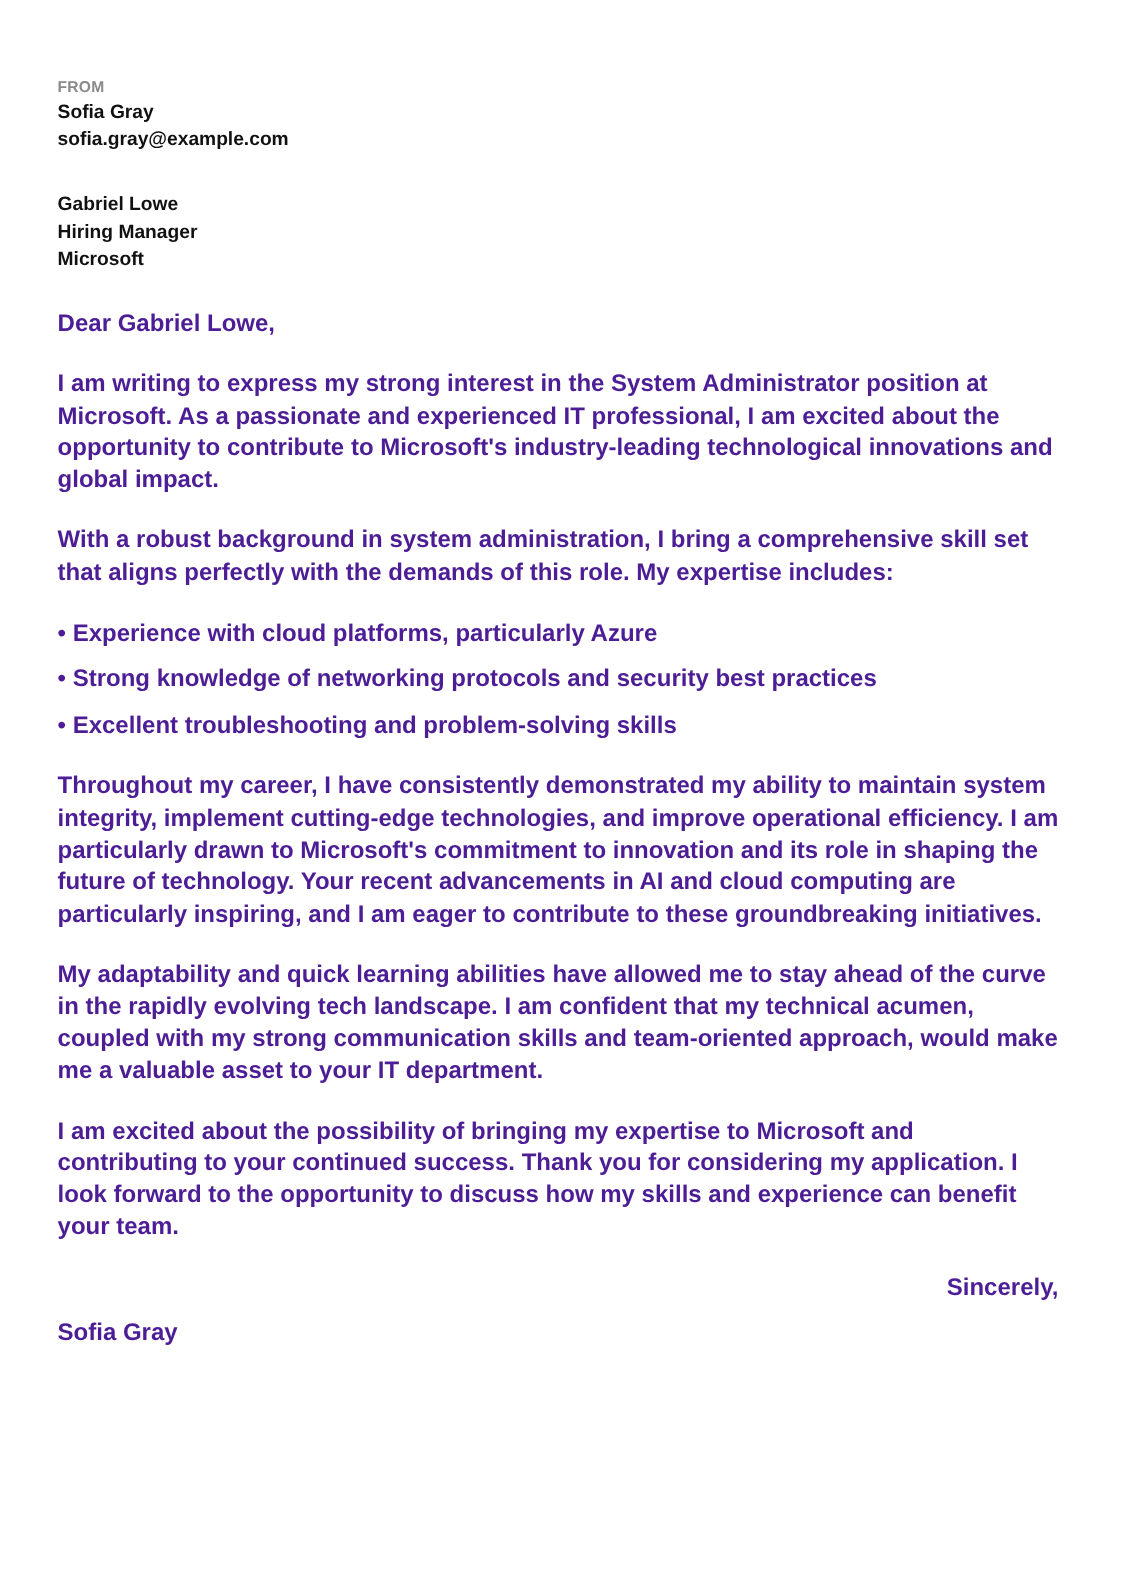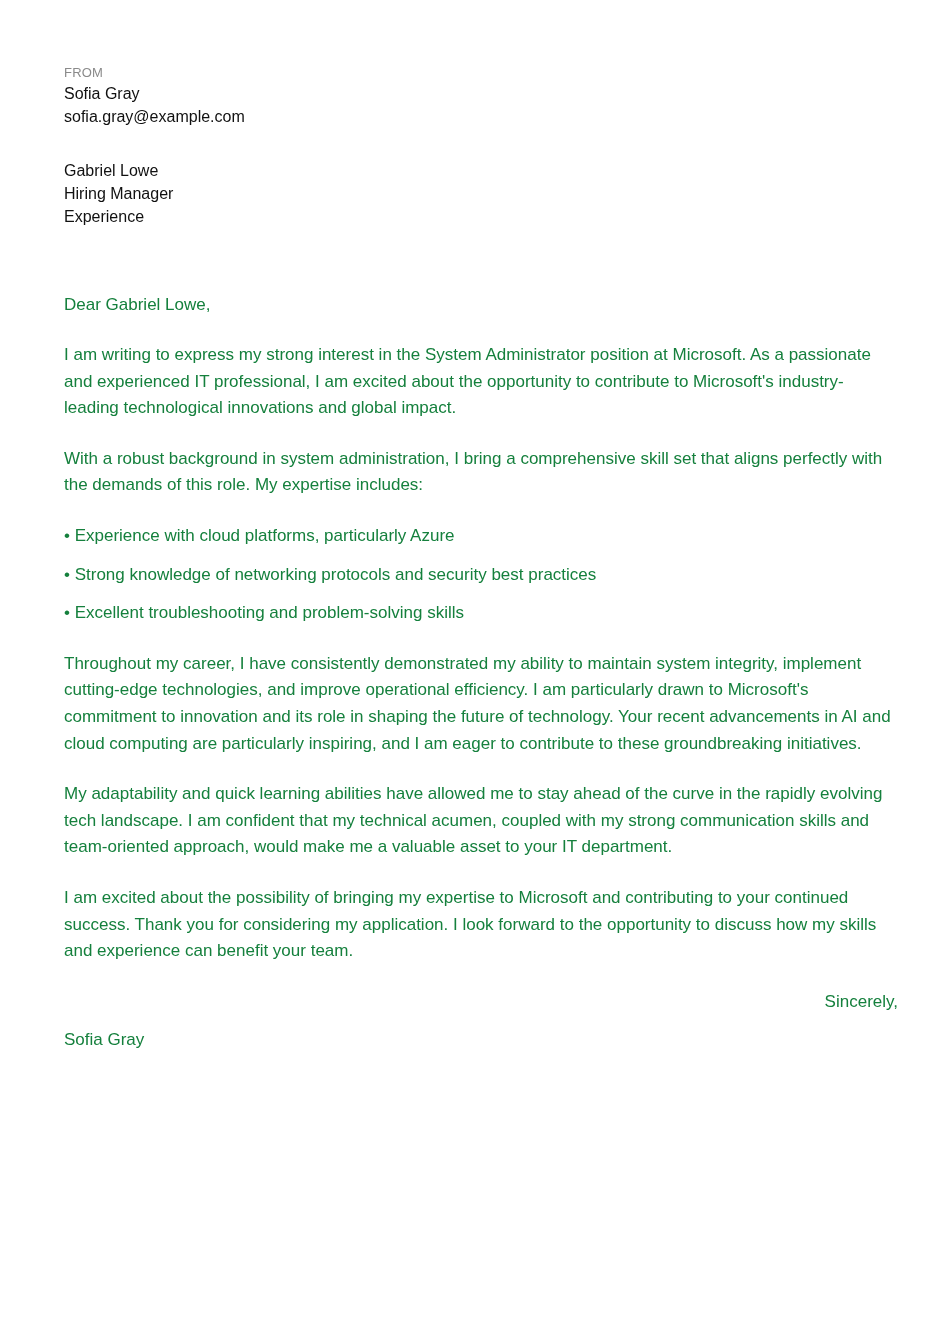--- a/index.html
+++ b/index.html
@@ -9,42 +9,43 @@
     }
     body {
       width: 940px;
       height: 1329px;
       position: relative;
       font-family: "Liberation Sans", "DejaVu Sans", sans-serif;
       overflow: hidden;
     }
     .page {
       position: absolute;
-      left: 64px;
+      left: 48px;
       top: 64px;
       width: 834px;
+      font-weight: bold;
     }
     .label {
       font-size: 13px;
       color: #8a8a8a;
       letter-spacing: 0.2px;
       line-height: 18px;
       text-transform: uppercase;
     }
     .contact-line {
       font-size: 16px;
       color: #111111;
       line-height: 23px;
     }
     .block-from { margin-top: 0; }
     .block-to { margin-top: 31px; }
     .letter {
-      margin-top: 64px;
-      color: #15803d;
-      font-size: 17px;
+      margin-top: 29px;
+      color: #4c1d95;
+      font-size: 20px;
       line-height: 26.6px;
     }
     .salutation { margin: 0 0 24px 0; line-height: 26px; }
     .para { margin: 0 0 24px 0; }
     .bullets { margin: 0 0 24px 0; padding: 0; list-style: none; }
     .bullets li { margin: 0 0 12px 0; line-height: 26.6px; }
     .bullets li:last-child { margin-bottom: 0; }
     .closing { margin: 0 0 12px 0; line-height: 26px; text-align: right; }
     .signature { margin: 0; line-height: 26px; }
   </style>
@@ -55,21 +56,21 @@
 
   <div class="block-from">
     <div class="label">FROM</div>
     <div class="contact-line">Sofia Gray</div>
     <div class="contact-line">sofia.gray@example.com</div>
   </div>
 
   <div class="block-to">
     <div class="contact-line">Gabriel Lowe</div>
     <div class="contact-line">Hiring Manager</div>
-    <div class="contact-line">Experience</div>
+    <div class="contact-line">Microsoft</div>
   </div>
 
   <div class="letter">
     <p class="salutation">Dear Gabriel Lowe,</p>
 
     <p class="para">I am writing to express my strong interest in the System Administrator position at Microsoft. As a passionate and experienced IT professional, I am excited about the opportunity to contribute to Microsoft's industry-leading technological innovations and global impact.</p>
     <p class="para">With a robust background in system administration, I bring a comprehensive skill set that aligns perfectly with the demands of this role. My expertise includes:</p>
 
     <ul class="bullets">
       <li>• Experience with cloud platforms, particularly Azure</li>

